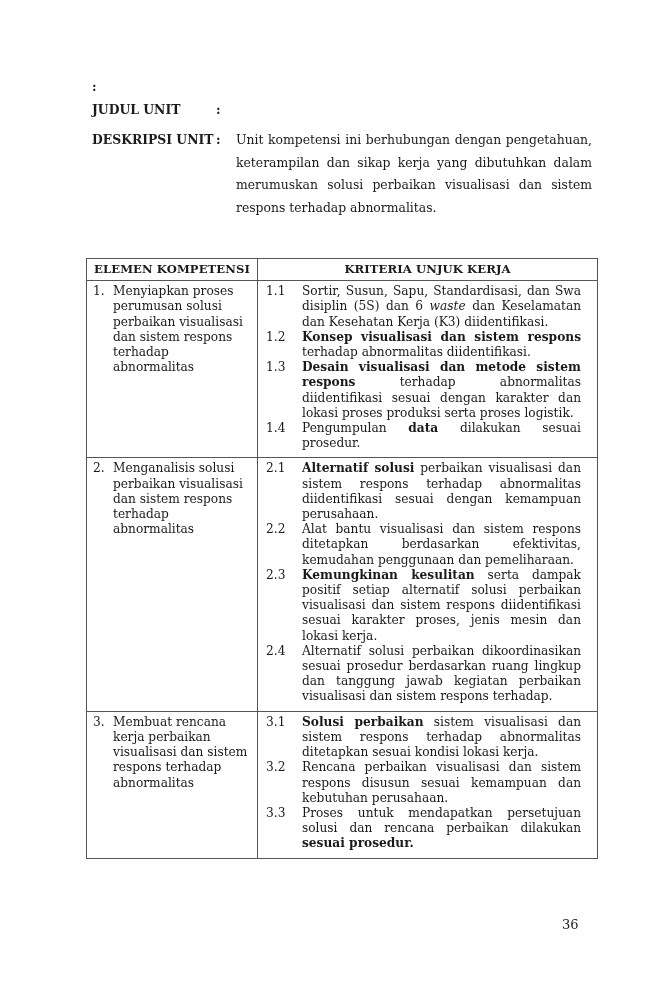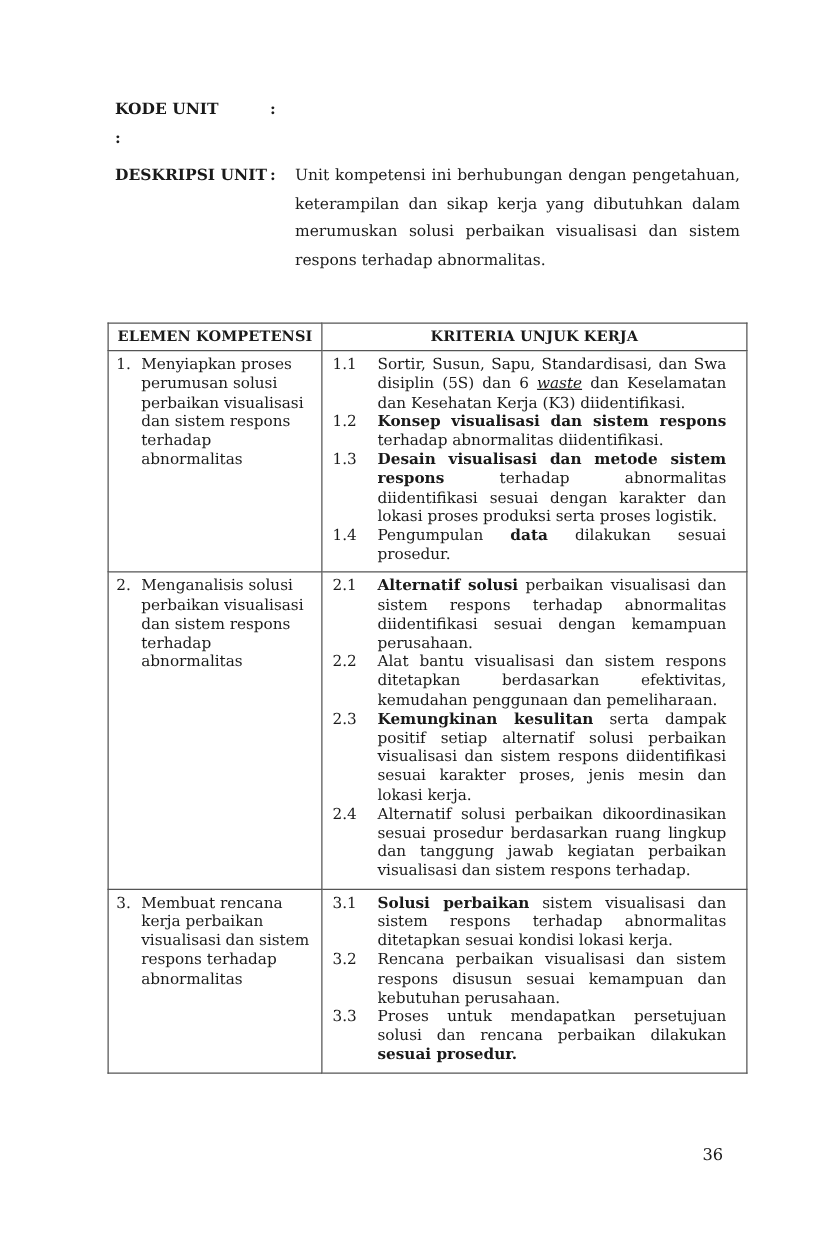--- a/index.html
+++ b/index.html
@@ -33,36 +33,36 @@
     .col-el { width: 162px; }
     td.el { padding: 3px 4px 6px 6px; }
     td.kr { padding: 3px 16px 6px 8px; }
     .el-wrap { display: flex; }
     .el-num { width: 20px; flex: none; }
     .el-text { flex: 1; }
     .crit { display: flex; }
     .crit-num { width: 36px; flex: none; }
     .crit-text { flex: 1; text-align: justify; }
     .b { font-weight: bold; }
-    .i { font-style: italic; text-decoration: underline; }
+    .i { font-style: italic; }
     .page-num {
       position: absolute; left: 562px; top: 917px; font-size: 13px;
       font-family: "DejaVu Serif", serif;
       text-align: center;
     }
   </style>
 </head>
 <body>
 
 <div class="meta">
   <div class="meta-row">
-    <div class="meta-label">KODE UNIT</div>
     <div class="meta-colon">:</div>
   </div>
   <div class="meta-row">
+    <div class="meta-label">JUDUL UNIT</div>
     <div class="meta-colon">:</div>
   </div>
   <div class="meta-row desc">
     <div class="meta-label">DESKRIPSI UNIT</div>
     <div class="meta-colon">:</div>
     <div class="meta-value">Unit kompetensi ini berhubungan dengan pengetahuan, keterampilan dan sikap kerja yang dibutuhkan dalam merumuskan solusi perbaikan visualisasi dan sistem respons terhadap abnormalitas.</div>
   </div>
 </div>
 
 <table class="kuk">

